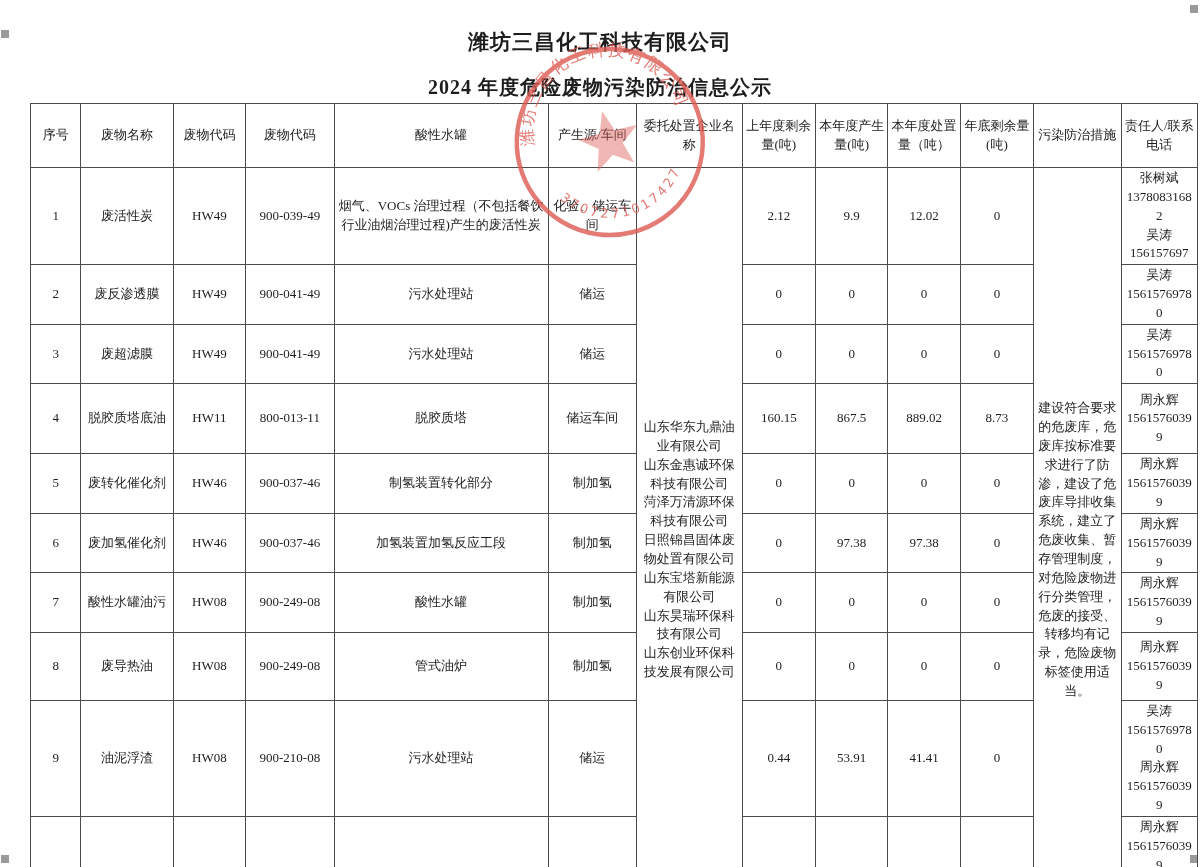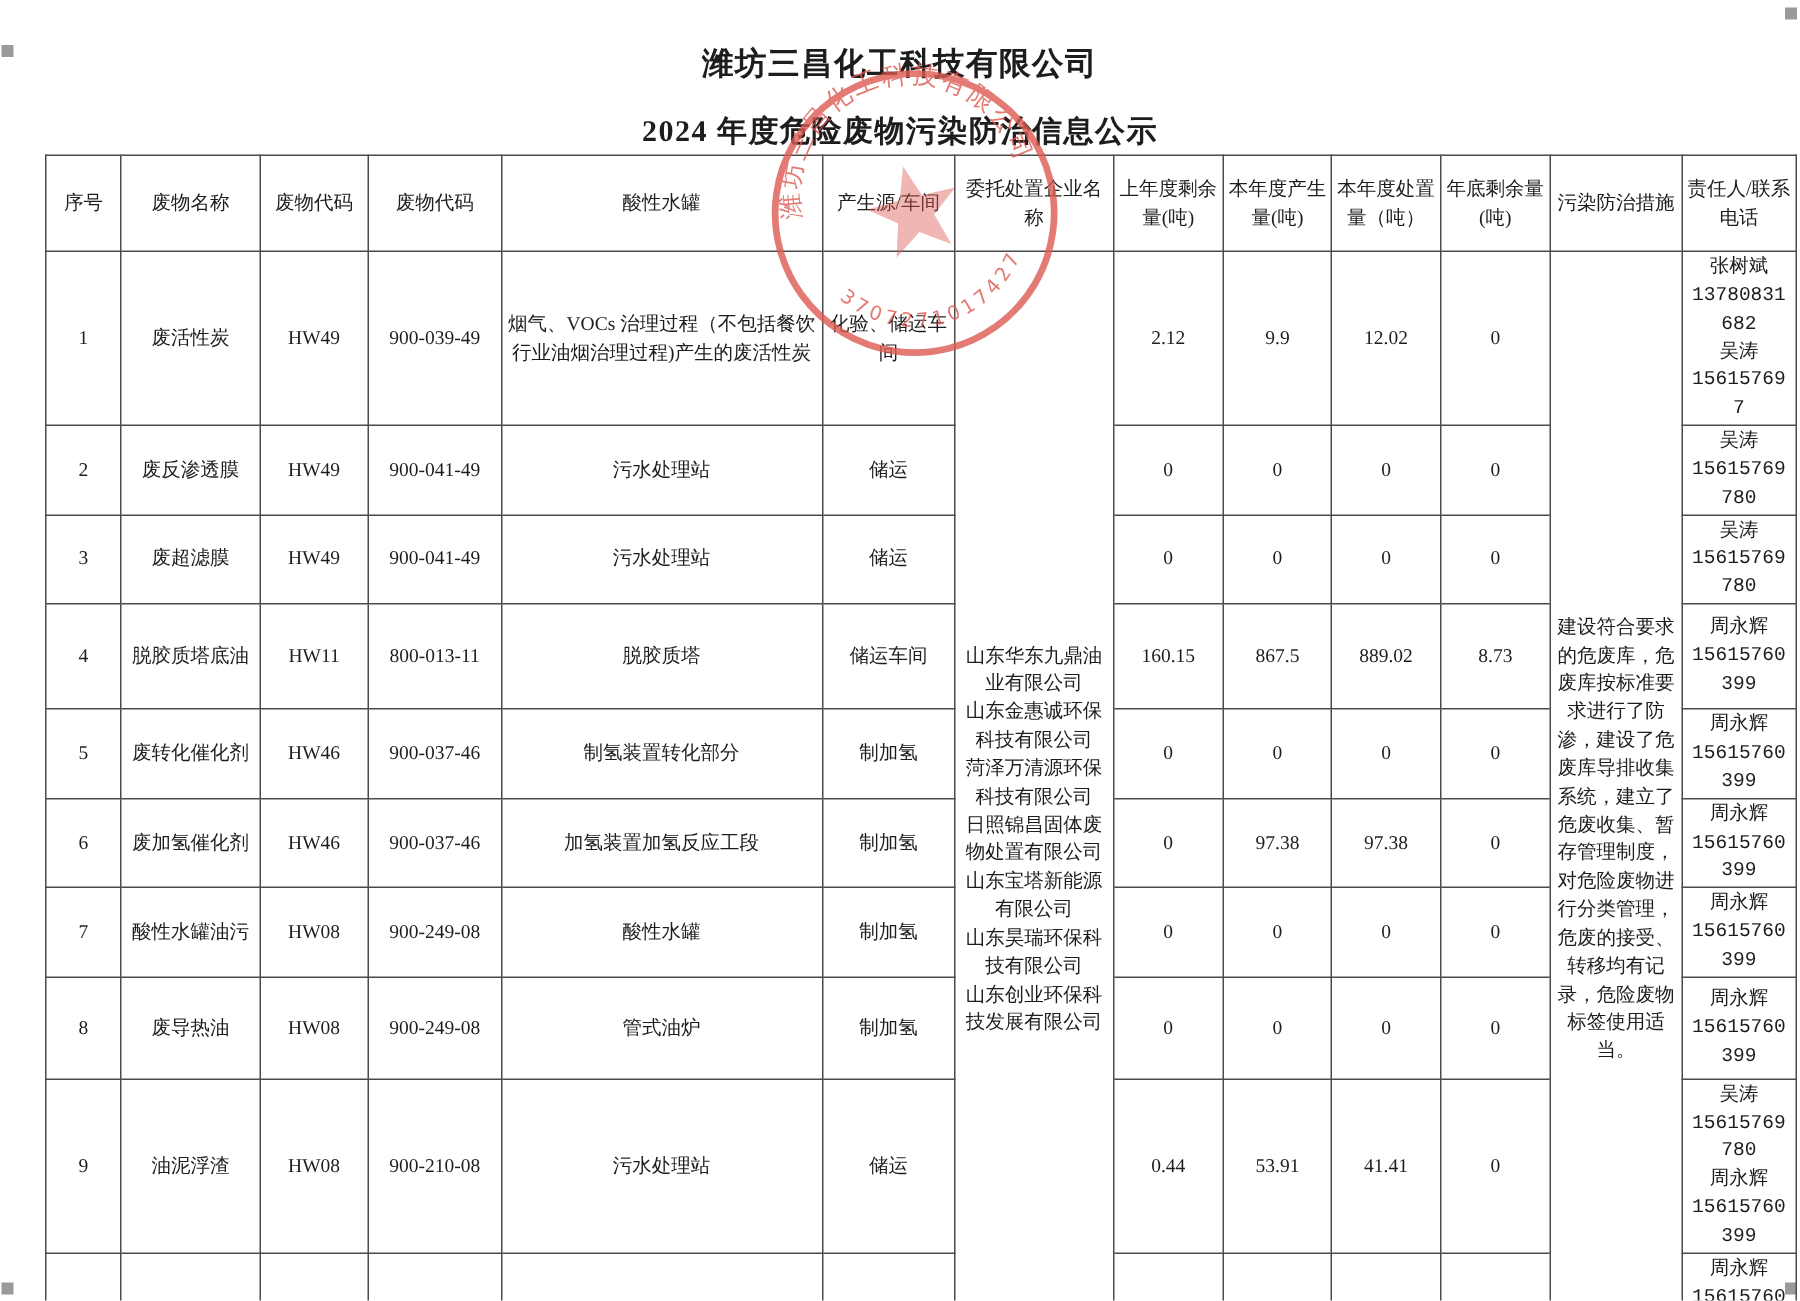--- a/index.html
+++ b/index.html
@@ -19,21 +19,21 @@
   table.main{
     position:absolute;left:30px;top:103px;width:1168px;
     border-collapse:collapse;table-layout:fixed;
   }
   table.main td,table.main th{
     border:1px solid #4b4b4b;text-align:center;vertical-align:middle;
     font-size:13px;font-weight:normal;padding:1px 3px;line-height:1.45;
     overflow:hidden;
   }
   td.process{padding:0 6px;margin-left:44px;}
-  td.contact{font-size:12px;white-space:pre-line;word-break:break-all;line-height:1.5;padding:1px 2px;font-family:Liberation Mono, monospace;}
+  td.contact{font-size:12px;white-space:pre-line;word-break:break-all;line-height:1.5;padding:1px 2px;}
   td.company{white-space:pre-line;line-height:1.6;padding:1px 4px;}
   td.measures{line-height:1.75;padding:2px 5px;text-align:center;}
   
   .stamp{
     position:absolute;left:500px;top:24px;width:220px;height:238px;
     transform:rotate(-14deg);pointer-events:none;opacity:0.8;
   }
   .corner{position:absolute;width:8px;height:8px;background:#9a9a9a;}
 </style>
 </head>

